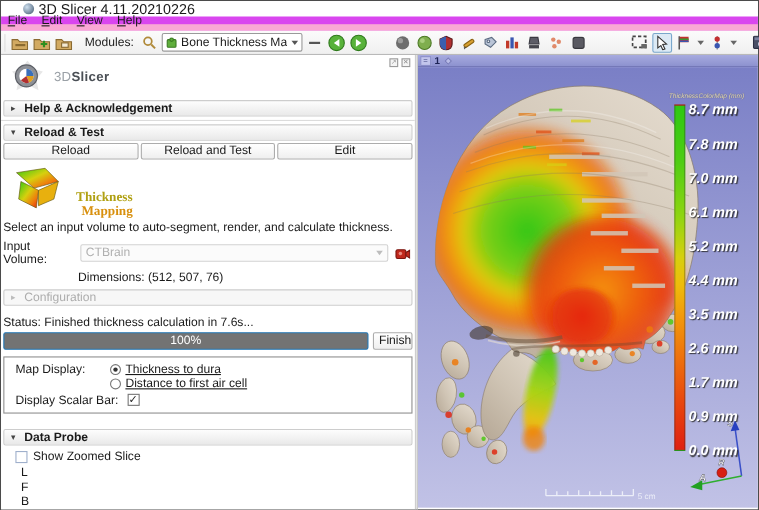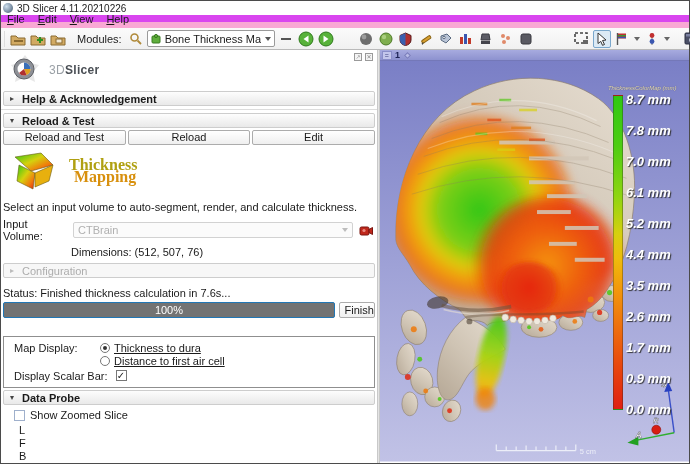--- a/index.html
+++ b/index.html
@@ -1,21 +1,21 @@
 <!DOCTYPE html>
 <html><head>
 <meta charset="utf-8">
 <style>
   * { box-sizing: border-box; margin: 0; padding: 0; }
   html,body { width:690px; height:464px; overflow:hidden; }
   body { font-family:"Liberation Sans","DejaVu Sans",sans-serif; font-size:11px; color:#1a1a1a; background:#777; }
   .window { width:690px; height:464px; background:#fff; border:1px solid #4b4b4b; display:flex; flex-direction:column; }
 
   
-  .titlebar { height:14px; display:flex; align-items:center; gap:4px; padding-left:2px; background:#fff; font-size:10px;text-align:center; }
+  .titlebar { height:14px; display:flex; align-items:center; gap:4px; padding-left:20px; background:#fff; font-size:13px;text-align:center; }
   .app-icon { width:10px; height:10px; border-radius:50%; background:radial-gradient(circle at 35% 35%, #cfe0ee 0%, #7f93a8 55%, #3c4f62 100%); flex:0 0 auto; }
   .menubar { height:13px; display:flex; align-items:center; gap:13px; padding-left:6px; background:#d946ef; border-bottom:6px solid #f9a8d4; }
   .menubar span { display:inline-block; cursor:default; }
   .menubar span::first-letter { text-decoration:underline; }
   .toolbar { height:22px; display:flex; align-items:center; background:linear-gradient(#fbfbfb,#f0f0f0); border-bottom:1px solid #b9b9b9; padding:0 3px; gap:2px; }
   .thandle { width:5px; height:16px; margin-right:2px; background:repeating-linear-gradient(to bottom,#c9c9c9 0 1px,transparent 1px 3px); border-left:1px solid #ddd; }
   .ticon { width:18px; height:18px; display:flex; align-items:center; justify-content:center; border-radius:2px; flex:0 0 auto; }
   .ticon svg { display:block; }
   .ticon.sel { background:#dceaf5; border:1px solid #7aa7cc; }
   .tsep { width:1px; height:16px; background:#cfcfcf; margin:0 4px; }
@@ -42,38 +42,38 @@
   .chead .arr { font-size:8px; color:#444; width:7px; }
   .chead.disabled { font-weight:normal; color:#adadad; background:#f7f7f7; }
   .chead.disabled .arr { color:#bbb; }
   .sepline { height:1px; background:#dcdcdc; margin:2px 0; }
 
   .btn-row { display:flex; gap:2px; margin:1px 2px; }
   .btn { flex:1; height:15px; background:linear-gradient(#ffffff,#efefef); border:1px solid #acacac; border-radius:2px; font-size:11px; text-align:center; line-height:13px; cursor:default; }
 
   .tm-row { display:flex; align-items:flex-start; margin:5px 0 2px 10px; height:44px; }
   .tm-logo { width:46px; height:40px; }
-  .tm-text { margin:8px 0 0 12px; font-family:"Liberation Serif","DejaVu Serif",serif; font-size:16px; font-weight:bold; line-height:12px; }
+  .tm-text { margin:22px 0 0 12px; font-family:"Liberation Serif","DejaVu Serif",serif; font-size:12px; font-weight:bold; line-height:12px;text-align:center; }
   .tm-text .tml1 { color:#b0a012; } .tm-text .tml2 { color:#d8900e; margin-left:5px; }
 
   .desc { margin:4px 2px 0 2px; }
   .input-row { display:flex; align-items:center; margin:5px 2px 0 2px; gap:4px; }
   .input-row .ilabel { width:66px; }
   .icombo { flex:1; height:16px; display:flex; align-items:center; background:#fbfbfb; border:1px solid #d2d2d2; border-radius:2px; padding:0 4px; color:#b0b0b0; }
   .icombo .ctext { flex:1; }
   .icombo .arrdn { border-top-color:#bdbdbd; }
   .redbtn { width:18px; height:15px; display:flex; align-items:center; justify-content:center; border-radius:2px; }
   .dims { margin:4px 0 0 70px; }
   .status { margin:8px 2px 0 2px; }
   .prog-row { display:flex; align-items:center; margin:2px 2px 0 2px; gap:4px; height:17px; }
   .progress { flex:1; height:16px; background:#737373; border:1px solid #2277b5; border-radius:2px; position:relative; }
   .progress span { position:absolute; inset:0; text-align:center; line-height:15px; color:#fff; }
   .finish { width:36px; height:16px; background:linear-gradient(#fff,#efefef); border:1px solid #acacac; border-radius:2px; text-align:right; line-height:14px; }
 
-  .groupbox { margin:18px 2px 0 2px; border:1px solid #8f8f8f; padding:4px 6px 5px 10px; }
+  .groupbox { margin:6px 2px 0 2px; border:1px solid #8f8f8f; padding:4px 6px 5px 10px; }
   .grow { display:flex; align-items:center; min-height:13px; }
   .glabel { width:78px; }
   .radio { display:flex; align-items:center; gap:4px; margin-left:8px;text-decoration:underline; }
   .rb { width:10px; height:10px; border:1px solid #777; border-radius:50%; background:#fff; position:relative; flex:0 0 auto; }
   .rb.on::after { content:""; position:absolute; inset:2px; border-radius:50%; background:#333; }
   .cb { width:11px; height:11px; border:1px solid #777; background:#fff; font-size:10px; line-height:10px; text-align:center; color:#222; margin-left:8px; flex:0 0 auto; }
   .cb.off { border-color:#9fb0cc; }
 
   .bottom-block { margin-top:auto; }
   .szs-row { display:flex; align-items:center; gap:5px; margin:4px 0 3px 5px; }
@@ -285,22 +285,22 @@
         <span class="arr">▸</span>
         <span>Help &amp; Acknowledgement</span>
       </div>
       <div class="sepline"></div>
 
       <div class="chead">
         <span class="arr">▾</span>
         <span>Reload &amp; Test</span>
       </div>
       <div class="btn-row">
+        <div class="btn">Reload</div>
         <div class="btn">Reload and Test</div>
-        <div class="btn">Reload</div>
         <div class="btn">Edit</div>
       </div>
 
       <div class="tm-row">
         <svg class="tm-logo" viewBox="0 0 46 40">
           <defs>
             <linearGradient id="tmg" x1="0" y1="0" x2="1" y2="1">
               <stop offset="0" stop-color="#2ec813"></stop>
                 <stop offset=".45" stop-color="#d6d00e"></stop>
                 <stop offset=".75" stop-color="#f07a0c"></stop>

